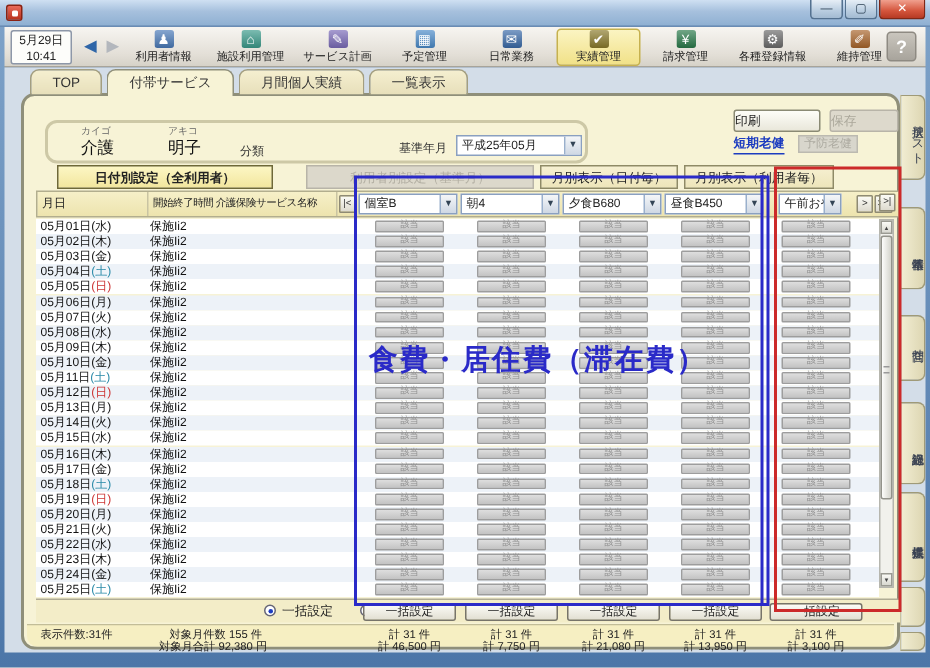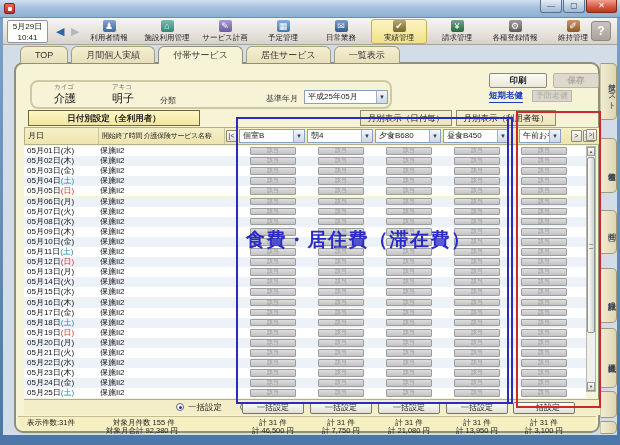--- a/index.html
+++ b/index.html
@@ -53,22 +53,22 @@
     border:2px solid #cdc8a6; border-radius:8px; }
   .kana { position:absolute; font-size:6.5px; color:#666; }
   .pname { position:absolute; font-size:11px; color:#111; }
   .flabel { position:absolute; font-size:8px; color:#333; }
 
   .dd { position:absolute; height:14px; background:#fff; border:1px solid #8aa0c0; font-size:8px;
     line-height:12px; padding:0 12px 0 3px; color:#222; white-space:nowrap; overflow:hidden; }
   .dd .dda { position:absolute; right:0; top:0; bottom:0; width:11px; border-left:1px solid #9ab0cc;
     background:linear-gradient(#f4f6f8,#cfd8e4); color:#345; font-size:6px; text-align:center; line-height:12px; }
 
-  .btn { position:absolute; font-size:8.5px; text-align:center; border:1px solid #8a8a74;
-    background:linear-gradient(#fdfdf8,#e9e7da); border-radius:2px; color:#222;font-weight:bold; }
+  .btn { position:absolute; font-size:8.5px; border:1px solid #8a8a74;
+    background:linear-gradient(#fdfdf8,#e9e7da); border-radius:2px; color:#222; }
   .btn.disabled { background:#ddd9cc; color:#aaa79a; border-color:#b8b4a8; }
   .badge-on { position:absolute; font-size:8.5px; font-weight:bold; color:#1c3cc0; border-bottom:1px solid #1c3cc0; }
   .badge-off { position:absolute; font-size:8px; color:#aeaca2; background:#d8d6cc; border:1px solid #bcbab0; padding:0 3px; line-height:10px; }
 
   .vbtn { position:absolute; top:46px; height:16px; font-size:8.5px; text-align:center; line-height:14px;
     border:1px solid #8f8a66; background:linear-gradient(#f7f1cd,#ece2ad); color:#222; }
   .vbtn.active { background:linear-gradient(#fcf6c4,#f2e69e); border-color:#6e6838; font-weight:bold; }
   .vbtn.disabled { background:#dcd8cb; color:#b2aea2; border-color:#b8b4a8; }
   .vbtn.flat { background:linear-gradient(#f6f0d2,#ede5ba); }
 
@@ -179,23 +179,22 @@
           <div>維持管理</div>
         </div>
       </div>
     <div class="helpbtn">?</div>
   </div>
 
   <div class="clientbg"></div>
 
   <div class="tabrow" id="tabrow">
       <div class="tab">TOP</div>
+      <div class="tab active">付帯サービス</div>
       <div class="tab">月間個人実績</div>
-      <div class="tab active">付帯サービス</div>
-      <div class="tab">居住サービス</div>
       <div class="tab">一覧表示</div>
     </div>
 
   <div id="sidetabs">
       <div class="sidetab" style="top: 63px; height: 57px;">選択リスト</div>
       <div class="sidetab" style="top: 138px; height: 55px;">基本情報</div>
       <div class="sidetab" style="top: 210px; height: 44px;">問合せ</div>
       <div class="sidetab" style="top: 268px; height: 55px;">経過記録</div>
       <div class="sidetab" style="top: 328px; height: 60px;">提供票様式</div>
       <div class="sidetab" style="top: 391px; height: 27px;"></div>
@@ -215,21 +214,22 @@
     <span class="dd" style="left:288px;top:26px;width:84px">
       <span>平成25年05月</span>
       <span class="dda">▼</span>
     </span>
 
     <div class="btn" style="left:473px;top:9px;width:58px;height:15px;line-height:13px">印刷</div>
     <div class="btn disabled" style="left:537px;top:9px;width:46px;height:15px;line-height:13px">保存</div>
     <span class="badge-on" style="left:473px;top:26px">短期老健</span>
     <span class="badge-off" style="left:516px;top:26px">予防老健</span>
 
-    <div class="vbtn active" style="left:12px;width:172px">日付別設定（全利用者）</div>
+    <div class="vbtn active" style="left:22px;width:144px">日付別設定（全利用者）</div>
+    <div class="vbtn disabled" style="left:188px;width:152px">利用者別設定（基準月）</div>
     <div class="vbtn flat" style="left:344px;width:92px">月別表示（日付毎）</div>
     <div class="vbtn flat" style="left:440px;width:100px">月別表示（利用者毎）</div>
 
     <div class="thead">
       <span class="hcell" style="left:0;width:74px">月日</span>
       <span class="hcell hsmall" style="left:74px;width:126px">開始終了時間 介護保険サービス名称</span>
       <span class="hnav" style="left:201px">|&lt;</span>
       <span class="hnav" style="left:214px">&lt;&lt;</span>
       <span class="hnav" style="left:546px">&gt;</span>
       <span class="hnav" style="left:558px">&gt;&gt;</span>

